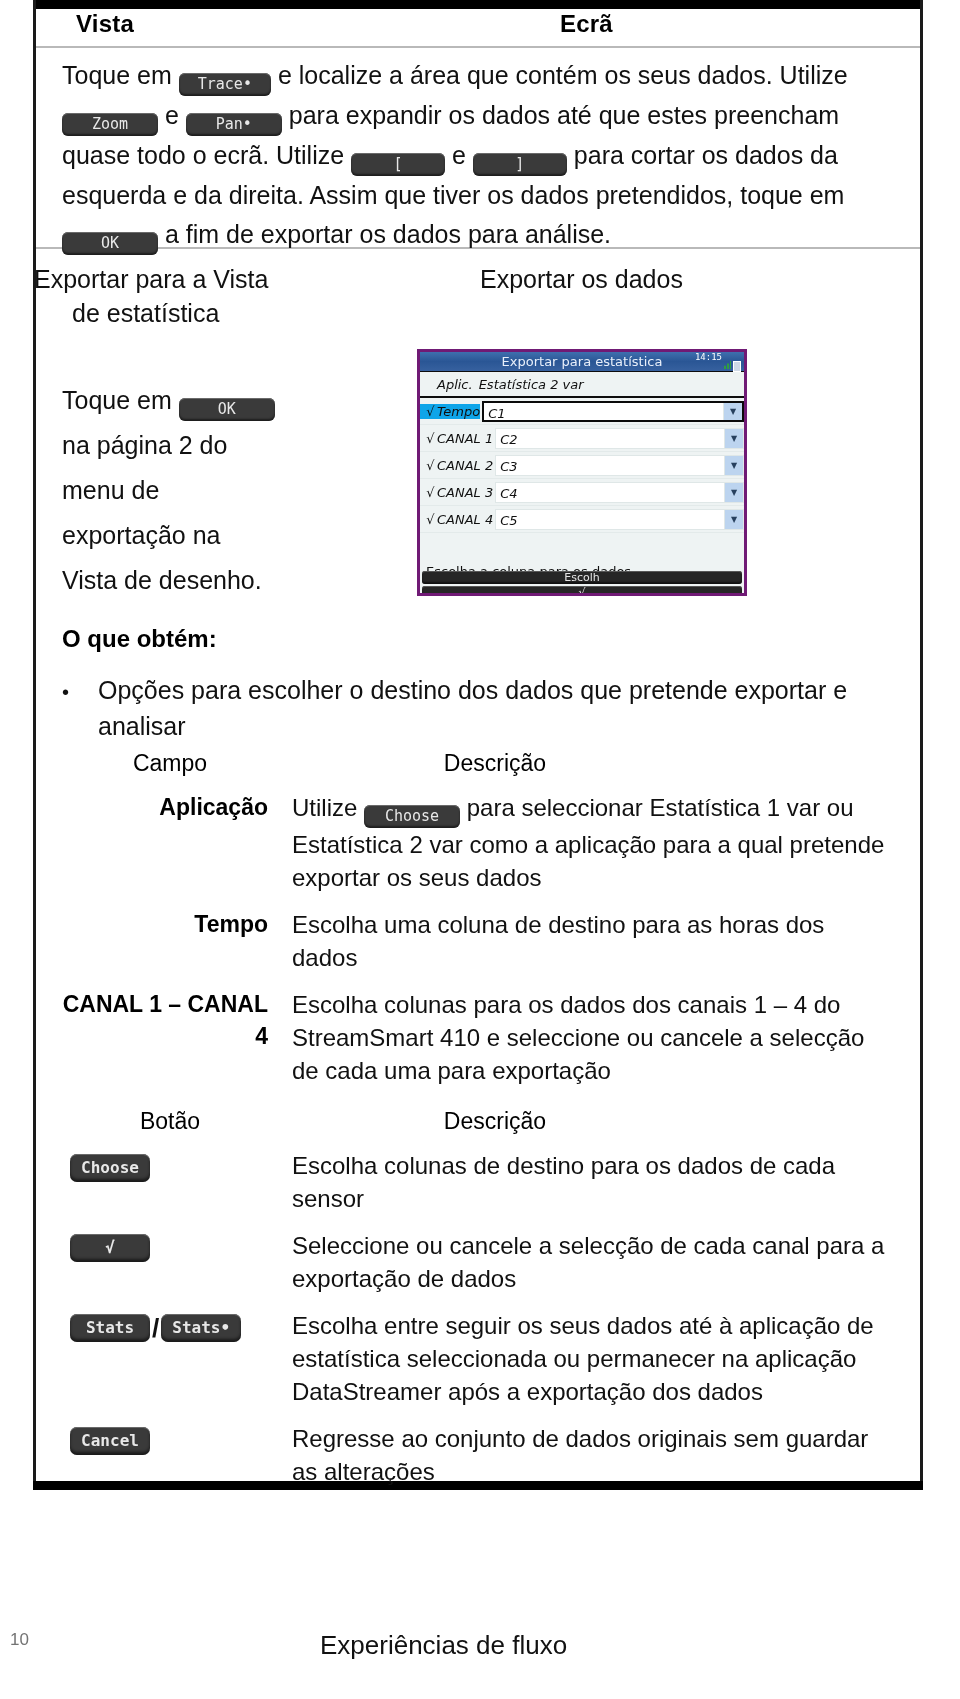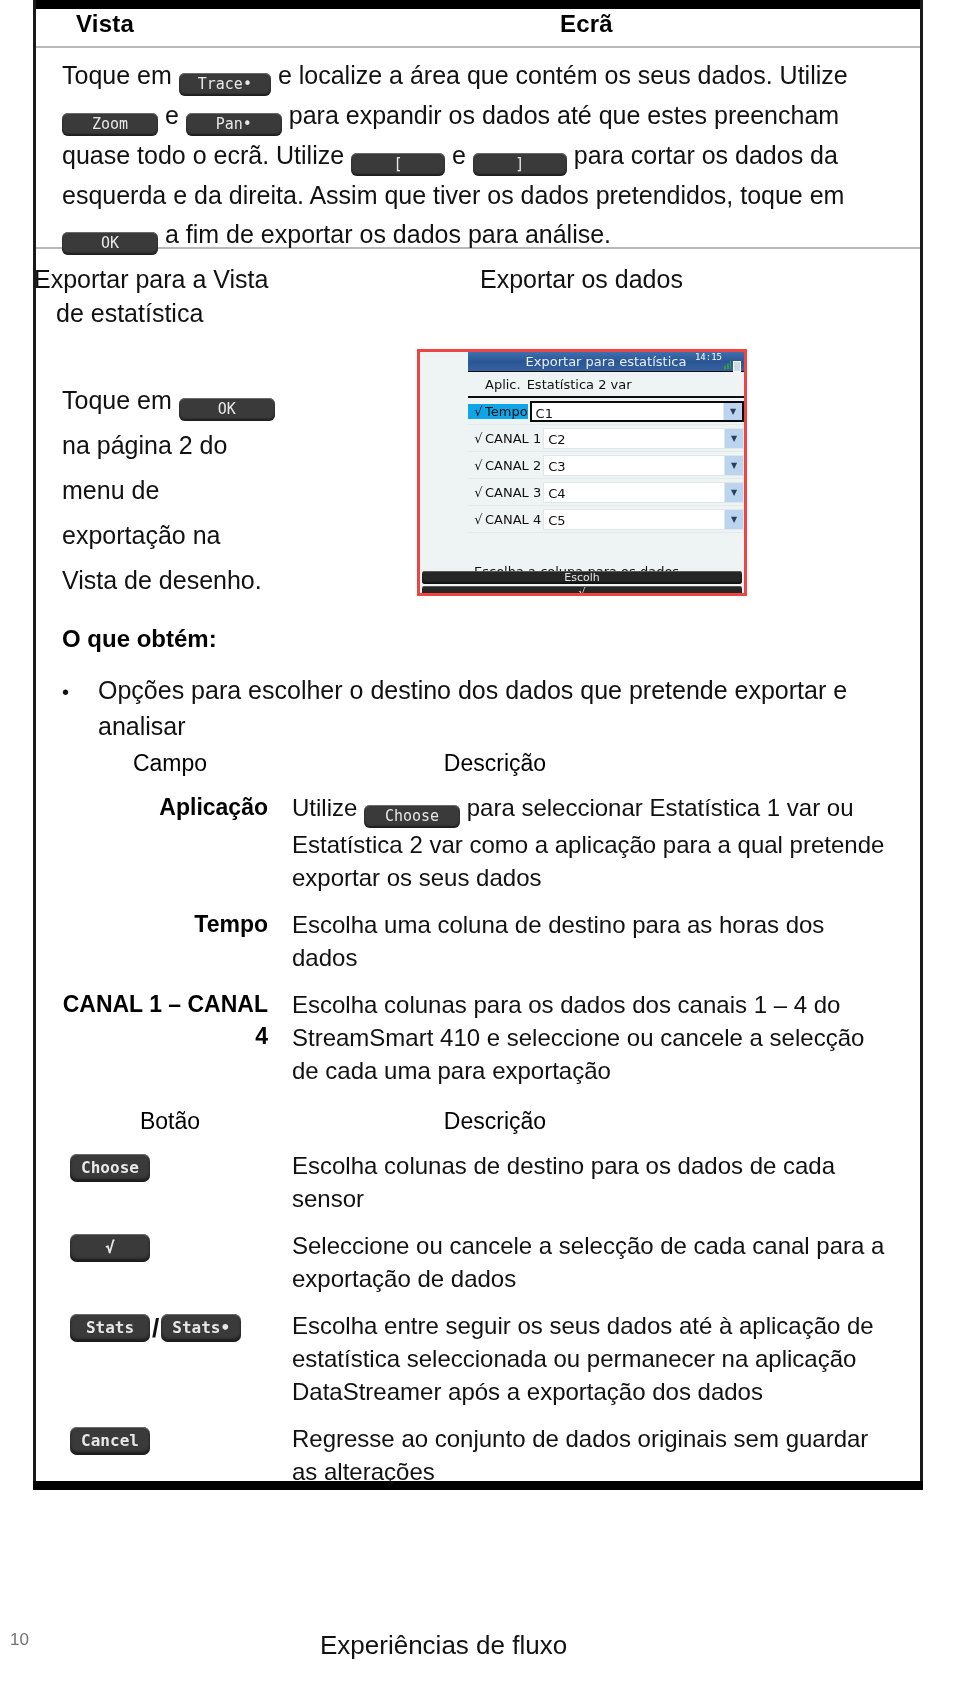--- a/index.html
+++ b/index.html
@@ -44,55 +44,54 @@
     box-shadow:inset 0 1px 0 #6a6a6a, inset 0 -2px 2px rgba(0,0,0,.5);
     text-align:center;
     white-space:nowrap;
   }
   .key.wide{min-width:58px;}
   .key.blank{min-width:56px;}
 
   
   .cap{position:absolute;font-size:25px;color:#111;line-height:34px;}
   .cap-left{left:34px;top:262px;width:330px;}
-  .cap-left .ind{display:block;padding-left:22px;}
+  .cap-left .ind{display:block;padding-left:38px;}
   .cap-right{left:480px;top:262px;width:330px;}
 
   
   .left-steps{
     position:absolute;left:62px;top:378px;width:300px;
     font-size:25px;line-height:45px;color:#111;
   }
 
   
   .calc{
     position:absolute;left:417px;top:349px;width:330px;height:247px;
     background:#eef3f3;
-    border:3px solid #ef4444;
+    border:3px solid #701a75;
     box-sizing:border-box;
     font-family:"DejaVu Sans", sans-serif;
     overflow:hidden;
-    padding-left:48px;
   }
   .calc-title{
     position:relative;height:19px;
     background:linear-gradient(to bottom,#3f6fae 0%,#2a5695 50%,#37619f 100%);
     color:#e9f0fb;font-size:13px;line-height:19px;text-align:center;
     border-bottom:1px solid #0d0d0d;
   }
   .calc-clock{
     position:absolute;right:22px;top:0px;font-size:9px;line-height:11px;color:#ffffff;
     font-family:"DejaVu Sans Mono", monospace;
   }
   .calc-icons{position:absolute;right:4px;top:8px;width:16px;height:10px;}
   .ic-sig{position:absolute;left:0;top:1px;width:7px;height:8px;background:#2f9e3f;
           clip-path:polygon(0 100%,2px 100%,2px 60%,0 60%,0 100%,3px 100%,5px 100%,5px 30%,3px 30%,3px 100%,6px 100%,7px 100%,7px 0,6px 0,6px 100%);}
   .ic-bat{position:absolute;left:9px;top:1px;width:6px;height:9px;border:1px solid #ffffff;background:#cfd9e6;}
 
-  .calc-row{display:flex;align-items:center;height:26px;border-bottom:1px solid #e3eaea;}
+  .calc-row{display:flex;align-items:center;height:26px;border-bottom:1px solid #e3eaea;font-style:italic;}
   .calc-row .lbl{
     font-size:13px;color:#101010;padding-left:4px;white-space:nowrap;
   }
   .calc-row.first .lbl{padding-left:17px;}
   .calc-row .chk{
     display:inline-block;width:13px;text-align:center;font-size:13px;color:#101010;
   }
   .calc-row .fld{
     flex:1;margin-left:2px;margin-right:0;height:21px;line-height:21px;
     background:#ffffff;border:1px solid #dfe7e7;font-size:13px;color:#101010;

